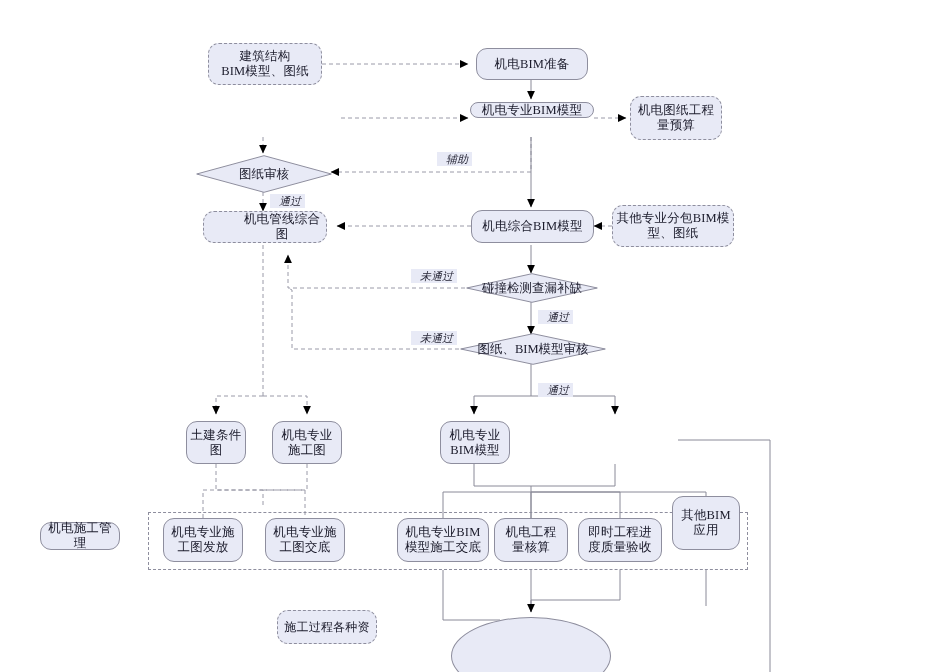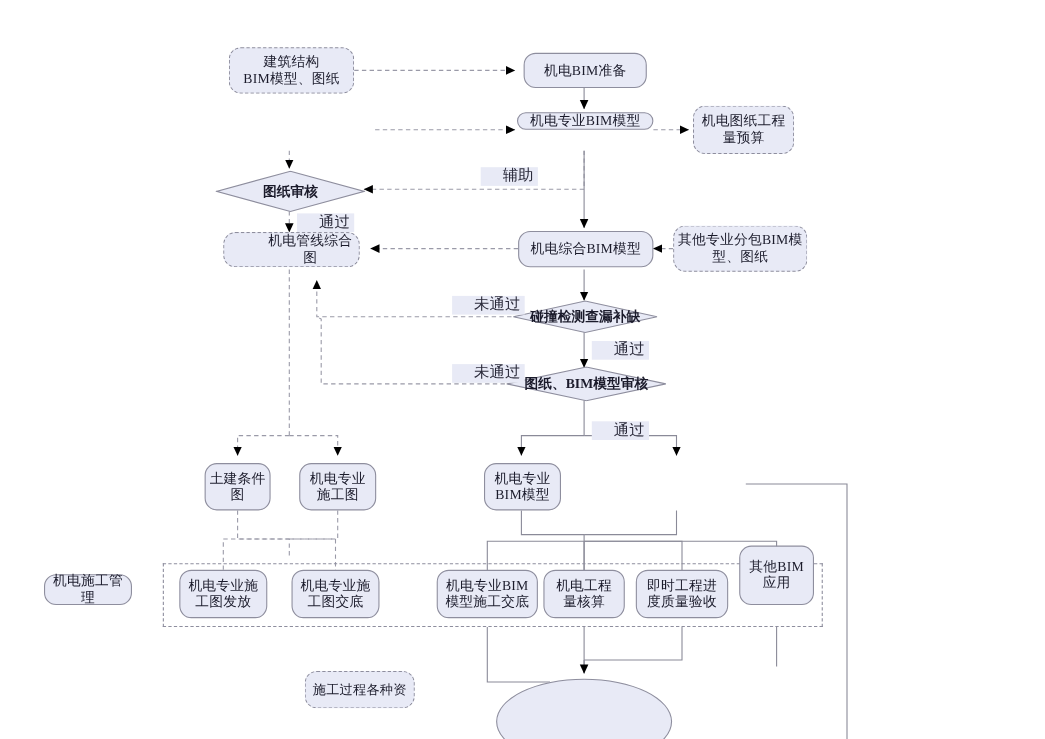--- a/index.html
+++ b/index.html
@@ -31,30 +31,31 @@
   .diamond{
     position:absolute;
     display:flex;align-items:center;justify-content:center;
     text-align:center;
     font-size:12.5px;
     color:#1b1b2b;
     background:transparent;
     white-space:nowrap;
   }
   .diamond .dshape{position:absolute;left:0;top:0;width:100%;height:100%;}
-  .diamond .dtext{position:relative;z-index:2;font-weight:bold;}
+  .diamond .dtext{position:relative;z-index:2;}
 
   .edgelabel{
     position:absolute;
     background:#e8eaf6;
     color:#2a2a3a;
-    font-size:14px;
-    padding:1px 4px 1px 20px;
+    font-size:11px;
+    padding:1px 4px 1px 9px;
     line-height:1.1;
     white-space:nowrap;
+    font-style:italic;
   }
 
   .groupbox{
     position:absolute;
     border:1px dashed #8e8e9e;
     box-sizing:border-box;
     background:transparent;
   }
 
   .ellipse{

